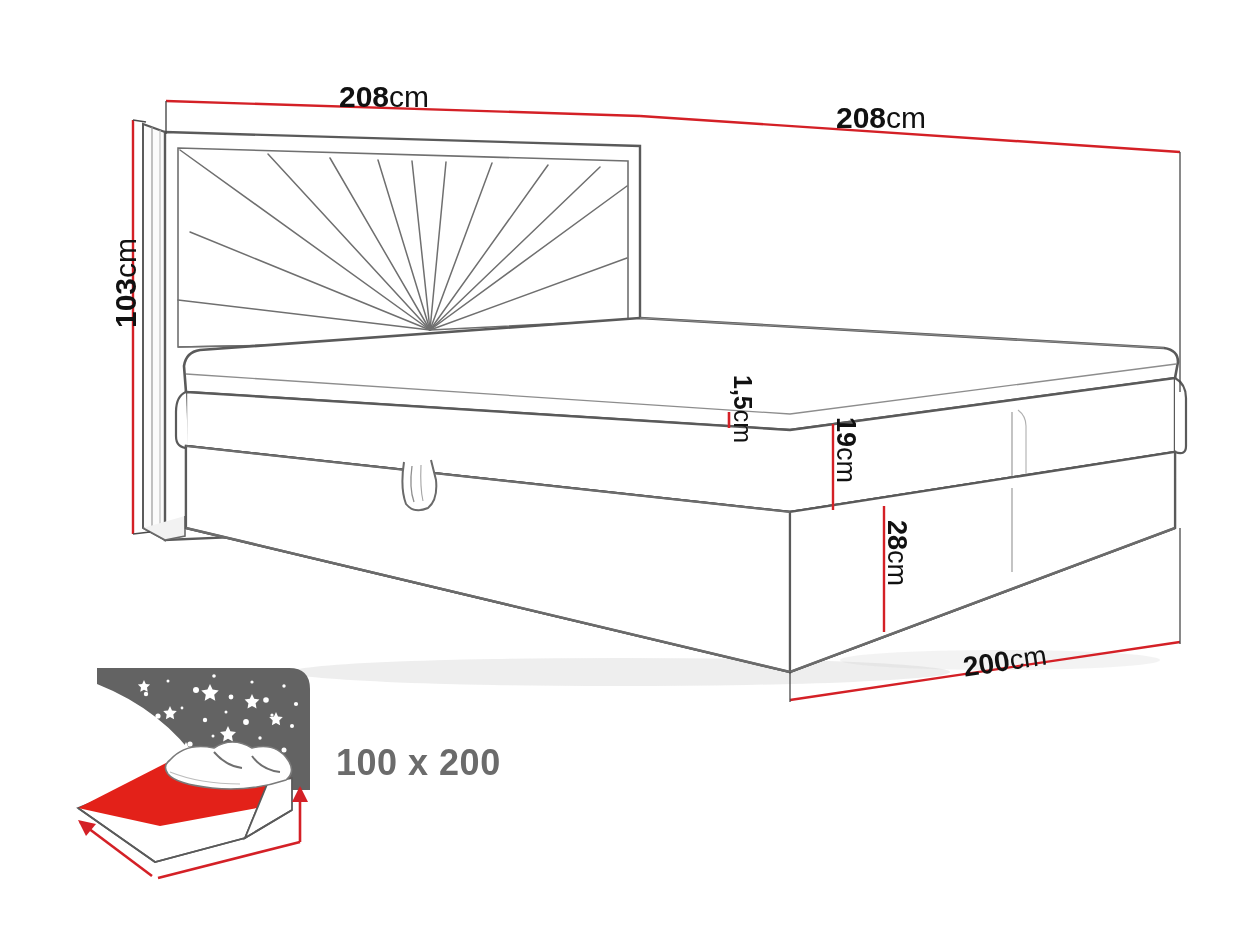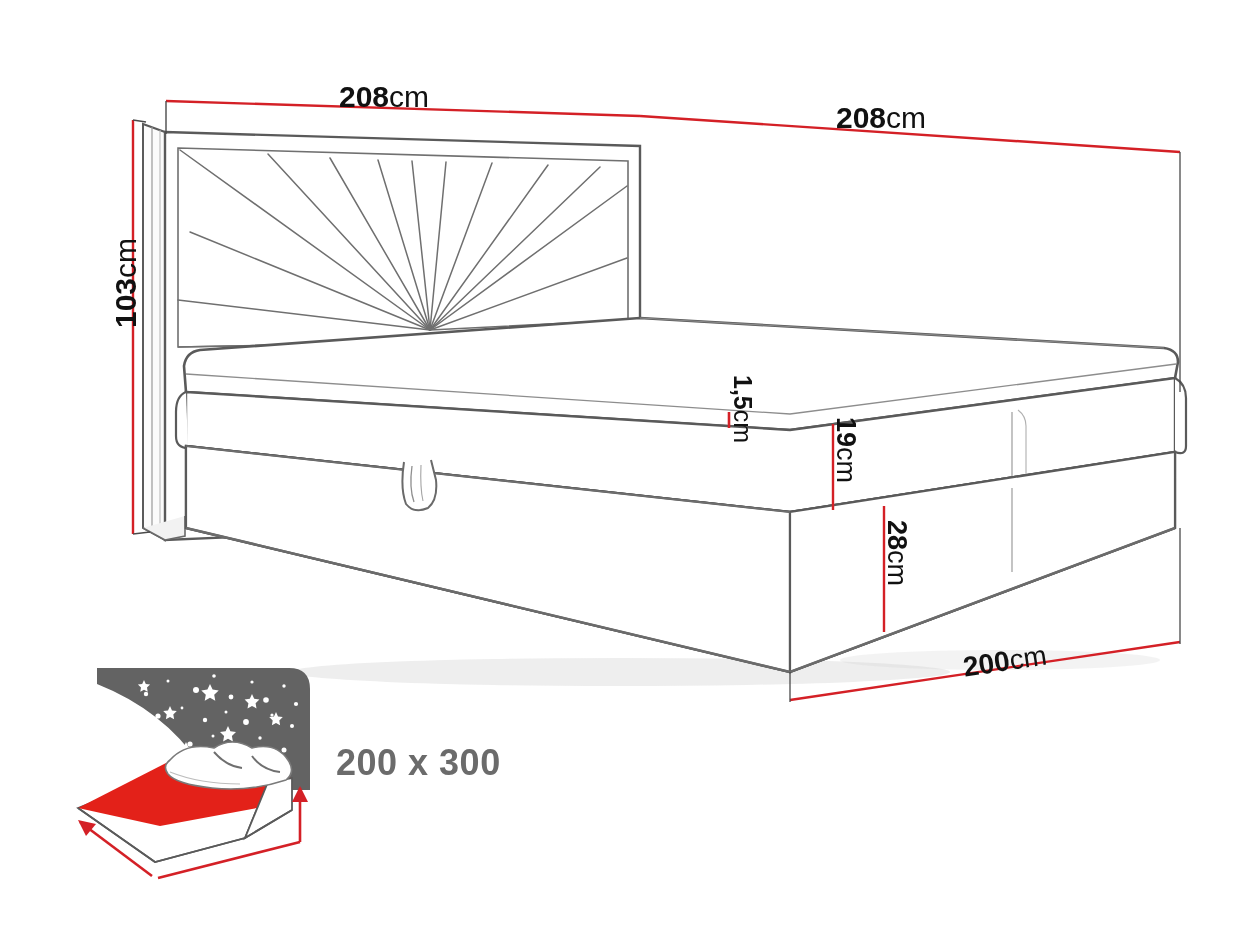--- a/index.html
+++ b/index.html
@@ -290,15 +290,15 @@
   </div>
 
   <div class="dim-label" style="left:912px; top:520px; font-size:27px; transform:rotate(90deg); transform-origin:left top;">
     <span class="dim-num">28</span><span class="dim-unit">cm</span>
   </div>
 
   <div class="dim-label" style="left:961px; top:652px; font-size:28px; transform:rotate(-8.5deg); transform-origin:left top;">
     <span class="dim-num">200</span><span class="dim-unit">cm</span>
   </div>
 
-  <div class="size-caption" style="left:336px; top:742px; font-size:36px;">200 x 300</div>
+  <div class="size-caption" style="left:336px; top:742px; font-size:36px;">100 x 200</div>
 
 </div>
 
 </body></html>

